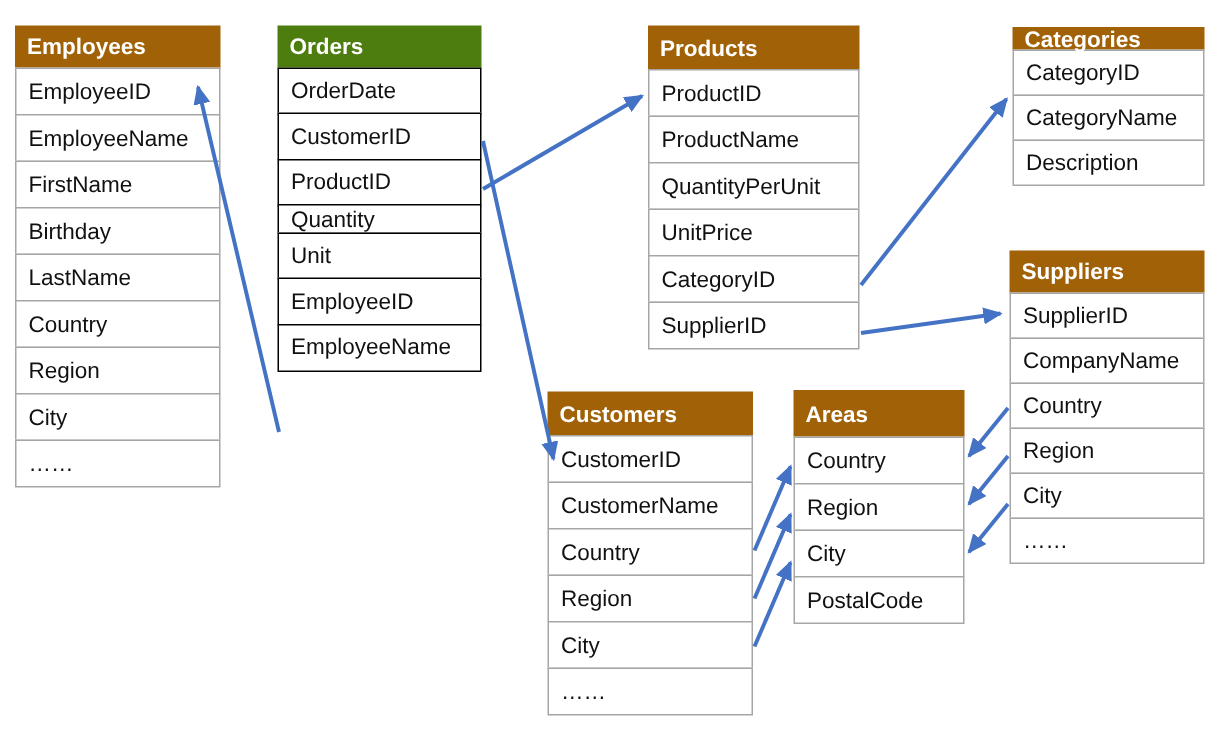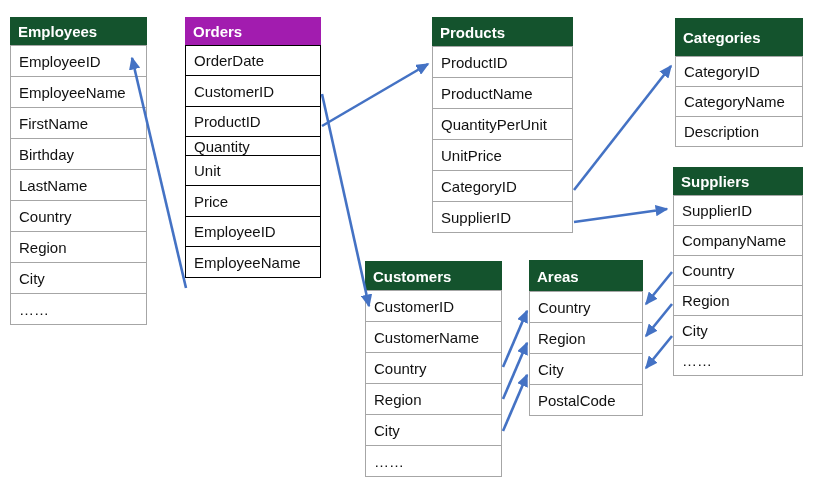--- a/index.html
+++ b/index.html
@@ -21,22 +21,22 @@
   }
   .tbl .hdr {
     display: flex;
     align-items: center;
     padding-left: 8px;
     font-size: 15px;
     font-weight: bold;
     color: #ffffff;
     box-sizing: border-box;
   }
-  .tbl.gray .hdr { background: #14532d; }
-  .tbl.dark .hdr { background: #a21caf; }
+  .tbl.gray .hdr { background: #a16207; }
+  .tbl.dark .hdr { background: #4d7c0f; }
   .tbl .row {
     display: flex;
     align-items: center;
     padding-left: 8px;
     font-size: 15px;
     color: #111111;
     background: #ffffff;
     box-sizing: border-box;
     white-space: nowrap;
     overflow: hidden;
@@ -93,35 +93,34 @@
       <div class="row" style="height: 32px;">City</div>
       <div class="row" style="height: 32px;">……</div>
     </div>
     <div class="tbl dark" style="left: 185px; top: 17px; width: 136px;">
       <div class="hdr" style="height: 29px;">Orders</div>
       <div class="row" style="height: 32px;">OrderDate</div>
       <div class="row" style="height: 32px;">CustomerID</div>
       <div class="row" style="height: 32px;">ProductID</div>
       <div class="row" style="height: 20px;">Quantity</div>
       <div class="row" style="height: 32px;">Unit</div>
-      <div class="row" style="height: 32px;">Price</div>
       <div class="row" style="height: 32px;">EmployeeID</div>
       <div class="row" style="height: 32px;">EmployeeName</div>
     </div>
     <div class="tbl gray" style="left: 432px; top: 17px; width: 141px;">
       <div class="hdr" style="height: 30px;">Products</div>
       <div class="row" style="height: 32px;">ProductID</div>
       <div class="row" style="height: 32px;">ProductName</div>
       <div class="row" style="height: 32px;">QuantityPerUnit</div>
       <div class="row" style="height: 32px;">UnitPrice</div>
       <div class="row" style="height: 32px;">CategoryID</div>
       <div class="row" style="height: 32px;">SupplierID</div>
     </div>
     <div class="tbl gray" style="left: 675px; top: 18px; width: 128px;">
-      <div class="hdr" style="height: 39px;">Categories</div>
+      <div class="hdr" style="height: 16px;">Categories</div>
       <div class="row" style="height: 31px;">CategoryID</div>
       <div class="row" style="height: 31px;">CategoryName</div>
       <div class="row" style="height: 31px;">Description</div>
     </div>
     <div class="tbl gray" style="left: 673px; top: 167px; width: 130px;">
       <div class="hdr" style="height: 29px;">Suppliers</div>
       <div class="row" style="height: 31px;">SupplierID</div>
       <div class="row" style="height: 31px;">CompanyName</div>
       <div class="row" style="height: 31px;">Country</div>
       <div class="row" style="height: 31px;">Region</div>

